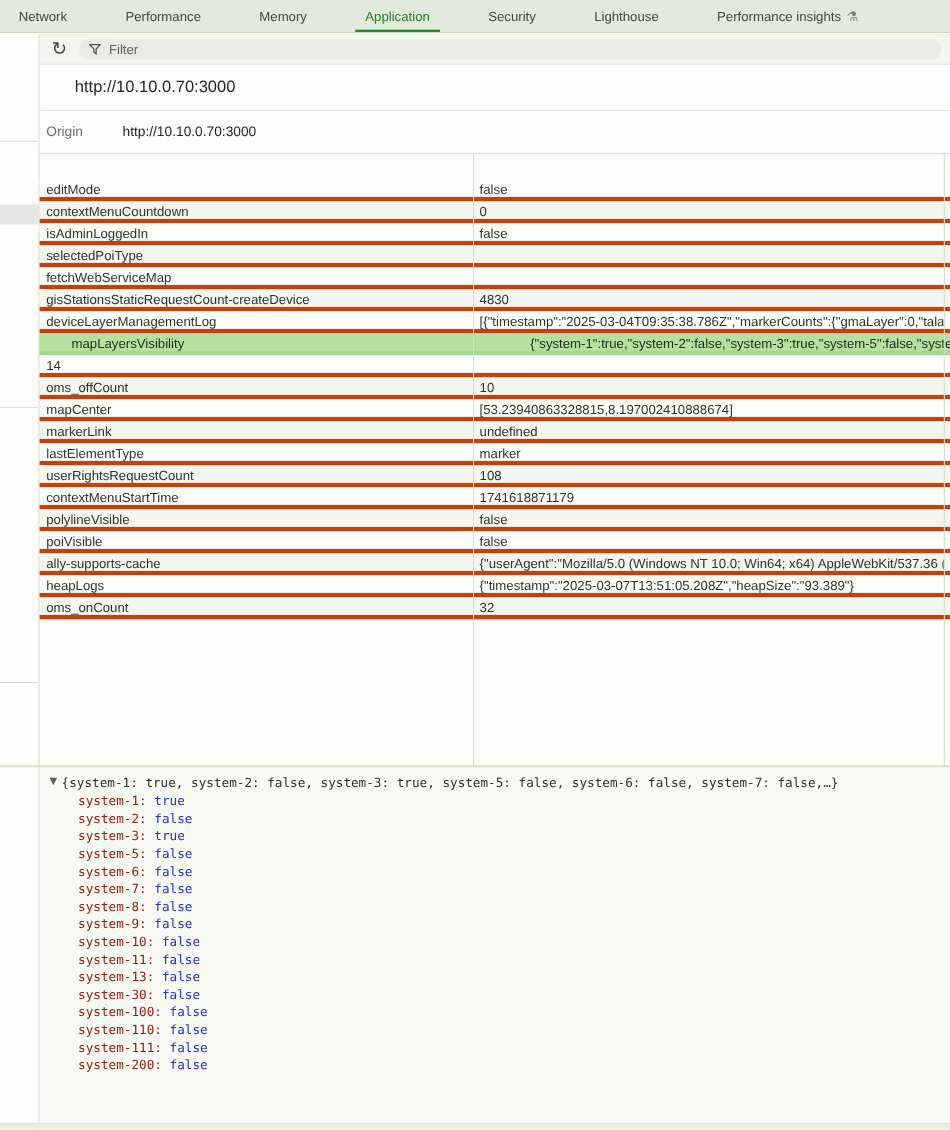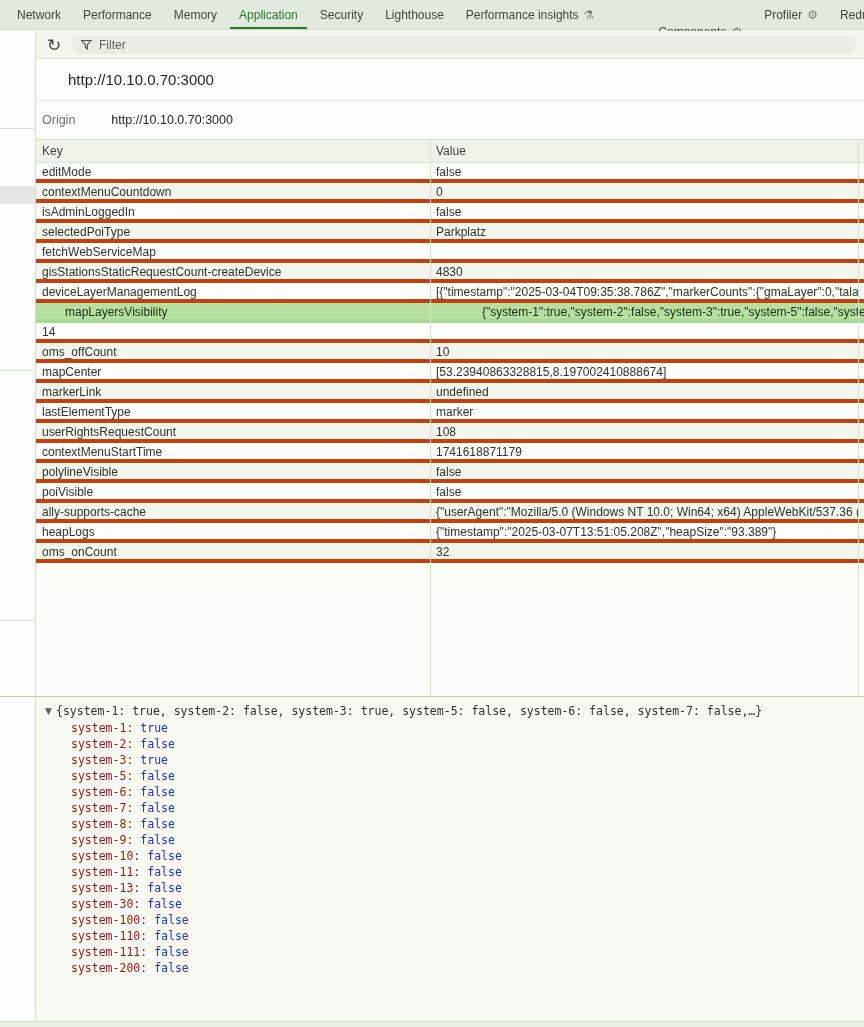--- a/index.html
+++ b/index.html
@@ -5,21 +5,21 @@
   html,body{margin:0;padding:0;background:#fff;}
   .screen{
     position:relative;width:864px;height:1027px;overflow:hidden;
     font-family:"Liberation Sans",sans-serif;background:#fbfdf9;
     -webkit-font-smoothing:antialiased;
   }
   
   .tabbar{
     position:absolute;left:0;top:0;right:0;height:30px;
     background:#e2e9dd;border-bottom:1px solid #c9dcc2;
-    display:flex;align-items:stretch;padding-left:6px;box-sizing:border-box;
+    display:flex;align-items:stretch;padding-left:6px;box-sizing:border-box;gap:31px;
   }
   .tab{
     position:relative;display:flex;align-items:center;gap:5px;
     padding:0 11px;font-size:12px;color:#42483f;cursor:default;white-space:nowrap;
   }
   .tab.gap{margin-left:42px;margin-top:32px;}
   .tab.selected{color:var(--accent);text-align:right;}
   .tab.selected::after{
     content:"";position:absolute;left:2px;right:2px;bottom:0;height:2px;background:var(--accent);
   }
@@ -191,45 +191,40 @@
 
     <div class="site-header">
       <span>http://10.10.0.70:3000</span>
     </div>
 
     <div class="origin-row">
       <span class="origin-label">Origin</span>
       <span class="origin-value">http://10.10.0.70:3000</span>
     </div>
 
-    <div class="grid-header">
-      <div class="hcell key">Key</div>
-      <div class="hcell val">Value</div>
-    </div>
 
     <div class="tbody">
 
         <div class="trow">
           <div class="cell key">editMode</div>
           <div class="cell val">false</div>
         </div>
 
         <div class="trow">
           <div class="cell key">contextMenuCountdown</div>
           <div class="cell val">0</div>
         </div>
 
         <div class="trow">
           <div class="cell key">isAdminLoggedIn</div>
           <div class="cell val">false</div>
         </div>
 
         <div class="trow">
           <div class="cell key">selectedPoiType</div>
-          <div class="cell val">Parkplatz</div>
         </div>
 
         <div class="trow">
           <div class="cell key">fetchWebServiceMap</div>
         </div>
 
         <div class="trow">
           <div class="cell key">gisStationsStaticRequestCount-createDevice</div>
           <div class="cell val">4830</div>
         </div>

